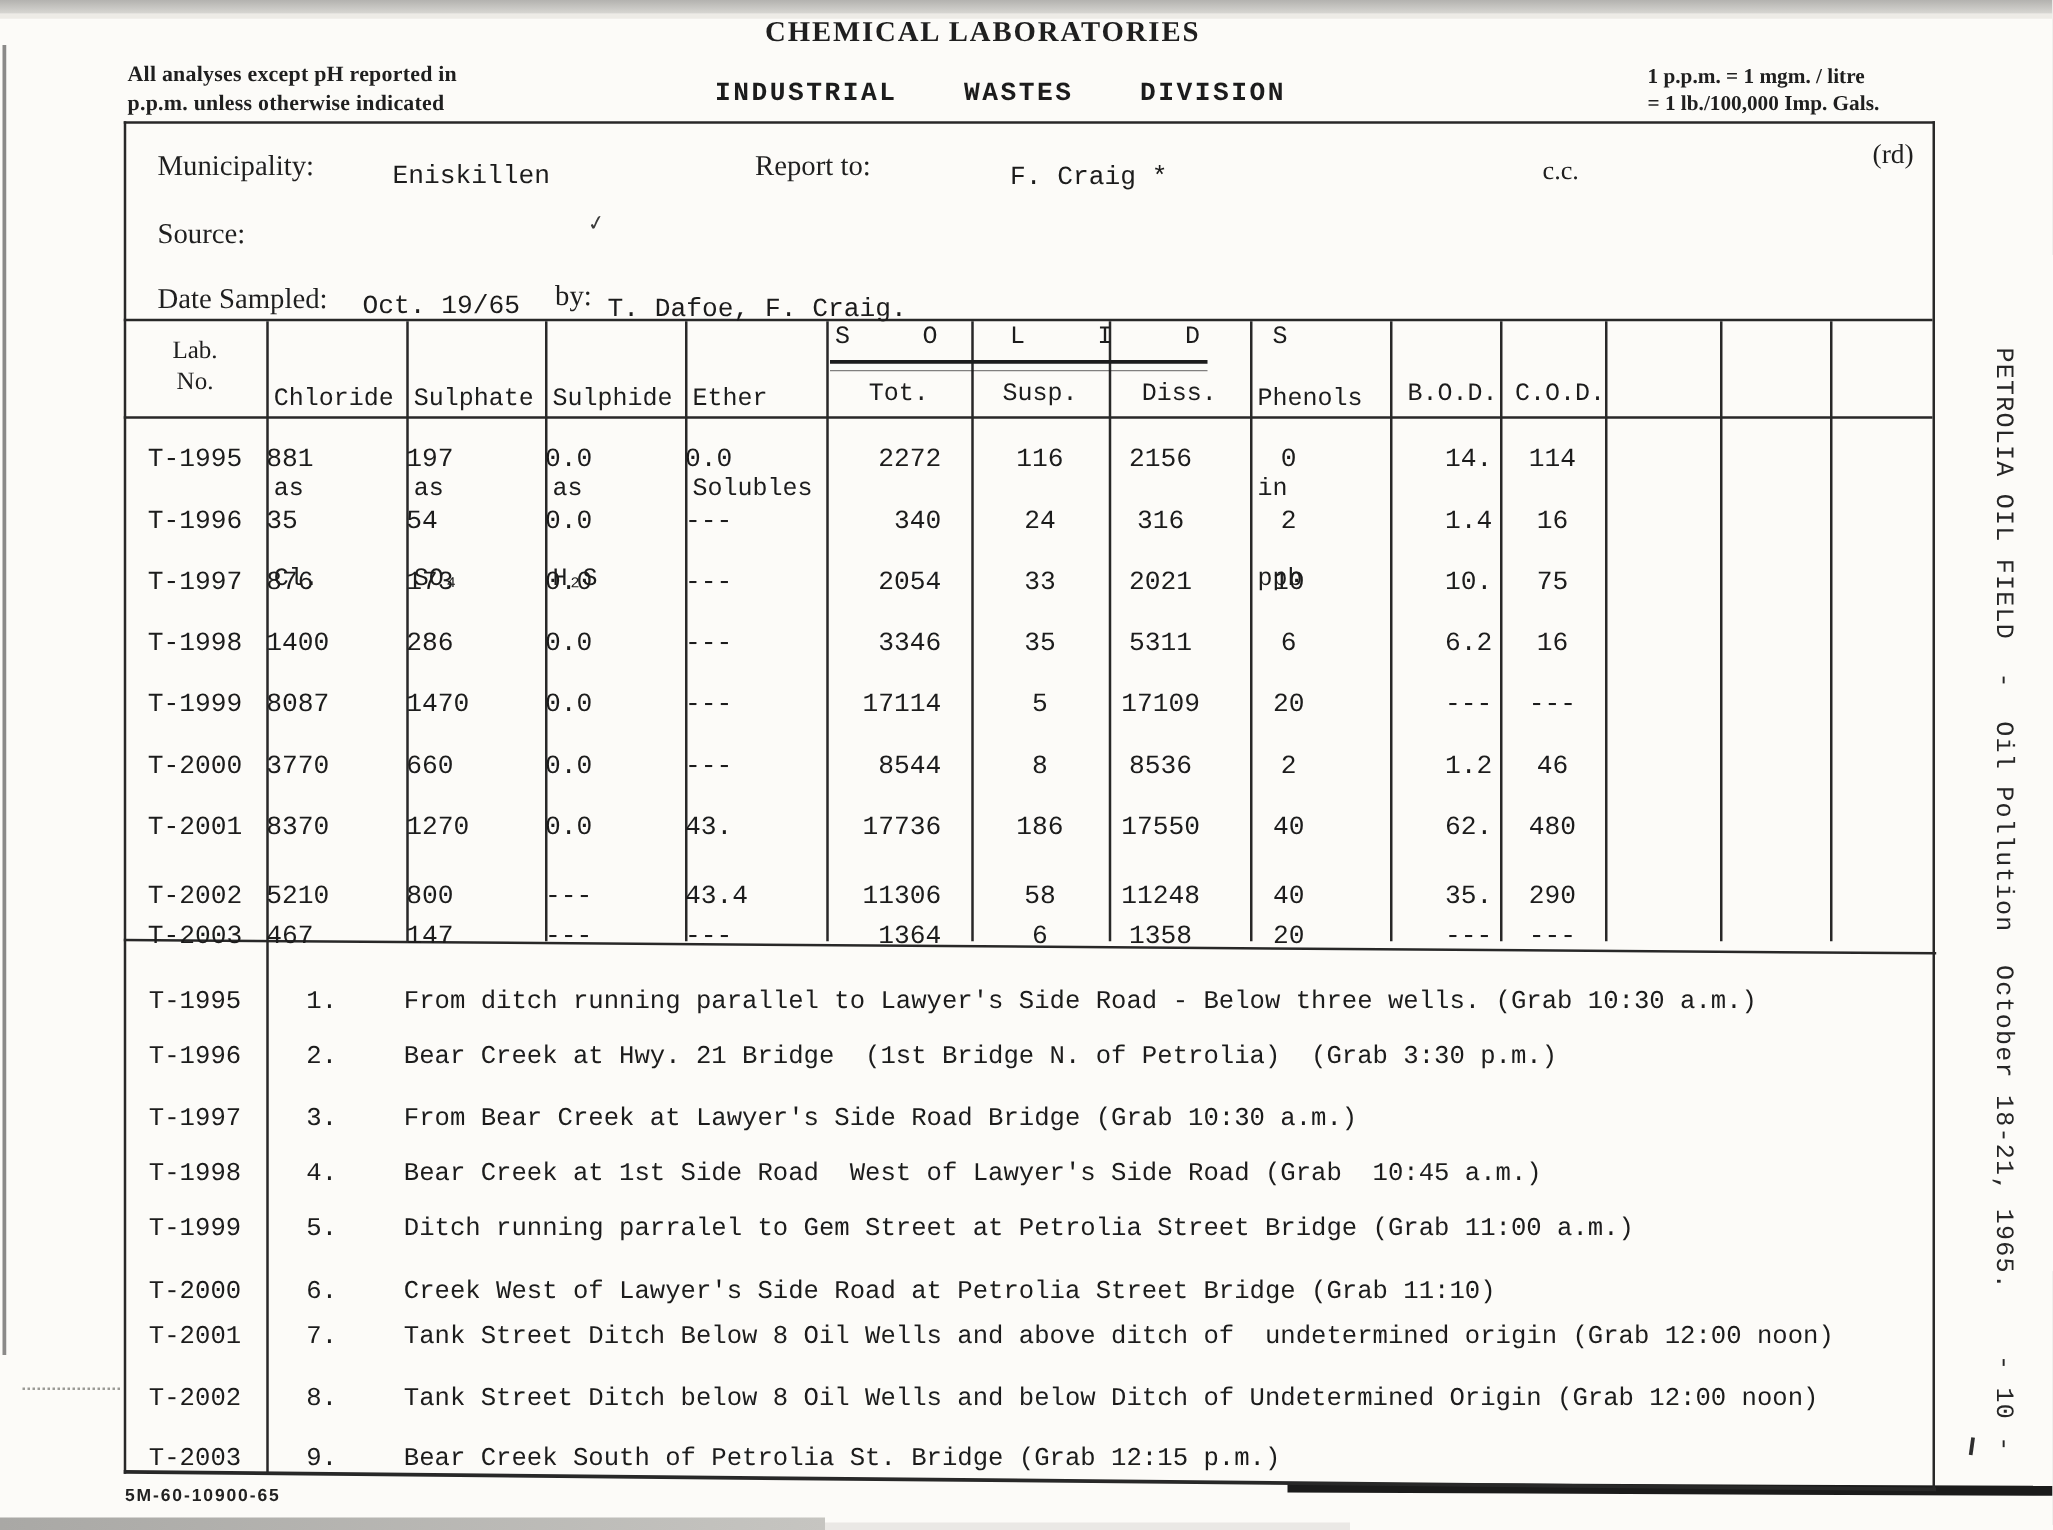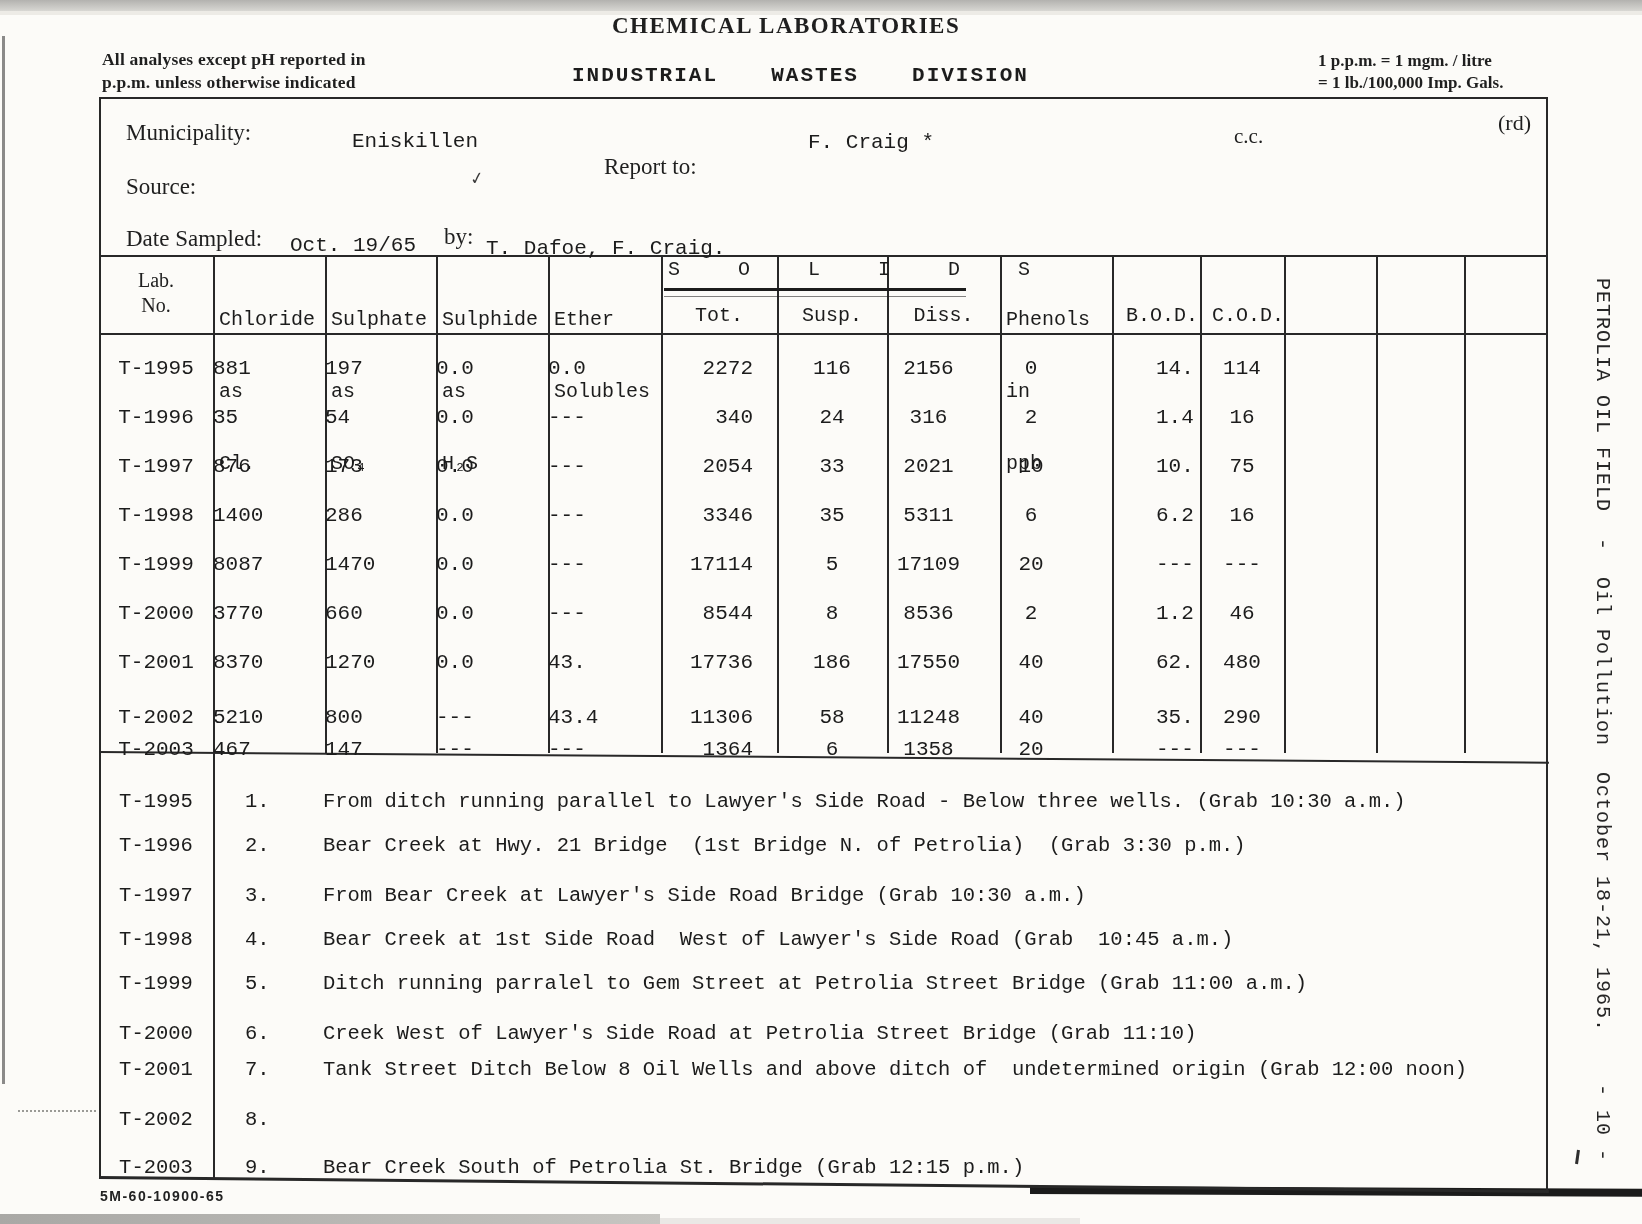--- a/index.html
+++ b/index.html
@@ -35,22 +35,22 @@
   .tbl-bottom{left:99px;top:751px;width:1450px;height:2px;transform:rotate(0.42deg);transform-origin:left top;}
   .vl{top:257px;width:2px;height:496px;background:#282828;position:absolute;}
   .v1{left:213px;height:921px;} .v2{left:325px;} .v3{left:436px;} .v4{left:548px;}
   .v5{left:661px;} .v6{left:777px;} .v7{left:887px;} .v8{left:1000px;}
   .v9{left:1112px;} .v10{left:1200px;} .v11{left:1284px;} .v12{left:1376px;} .v13{left:1464px;}
 
   
   .flabel{font-size:23px;}
   .fval{font-size:21px;}
   .municipality-label{left:126px;top:120px;}
-  .municipality-value{left:314px;top:130px;margin-left:38px;}
-  .reportto-label{left:604px;top:120px;margin-top:34px;}
+  .municipality-value{left:314px;top:130px;}
+  .reportto-label{left:604px;top:120px;}
   .reportto-value{left:808px;top:131px;}
   .cc-label{left:1234px;top:124px;font-size:21px;}
   .rd-tag{left:1498px;top:110px;font-size:22px;}
   .source-label{left:126px;top:174px;}
   .check-mark{left:470px;top:168px;font-size:17px;color:#3a3a3a;transform:rotate(-10deg);}
   .date-label{left:126px;top:226px;}
   .date-value{left:290px;top:234px;}
   .by-label{left:444px;top:224px;}
   .by-value{left:486px;top:237px;}
 
@@ -343,20 +343,21 @@
     <span class="dtext">Creek West of Lawyer's Side Road at Petrolia Street Bridge (Grab 11:10)</span>
   </div>
   <div class="drow d7">
     <span class="dlab">T-2001</span>
     <span class="dnum">7.</span>
     <span class="dtext">Tank Street Ditch Below 8 Oil Wells and above ditch of  undetermined origin (Grab 12:00 noon)</span>
   </div>
   <div class="drow d8">
     <span class="dlab">T-2002</span>
     <span class="dnum">8.</span>
+    <span class="dtext">Tank Street Ditch below 8 Oil Wells and below Ditch of Undetermined Origin (Grab 12:00 noon)</span>
   </div>
   <div class="drow d9">
     <span class="dlab">T-2003</span>
     <span class="dnum">9.</span>
     <span class="dtext">Bear Creek South of Petrolia St. Bridge (Grab 12:15 p.m.)</span>
   </div>
 
   <div class="abs mono margin-note">PETROLIA OIL FIELD  -  Oil Pollution  October 18-21, 1965.    - 10 -</div>
   <div class="abs form-code">5M-60-10900-65</div>
 

